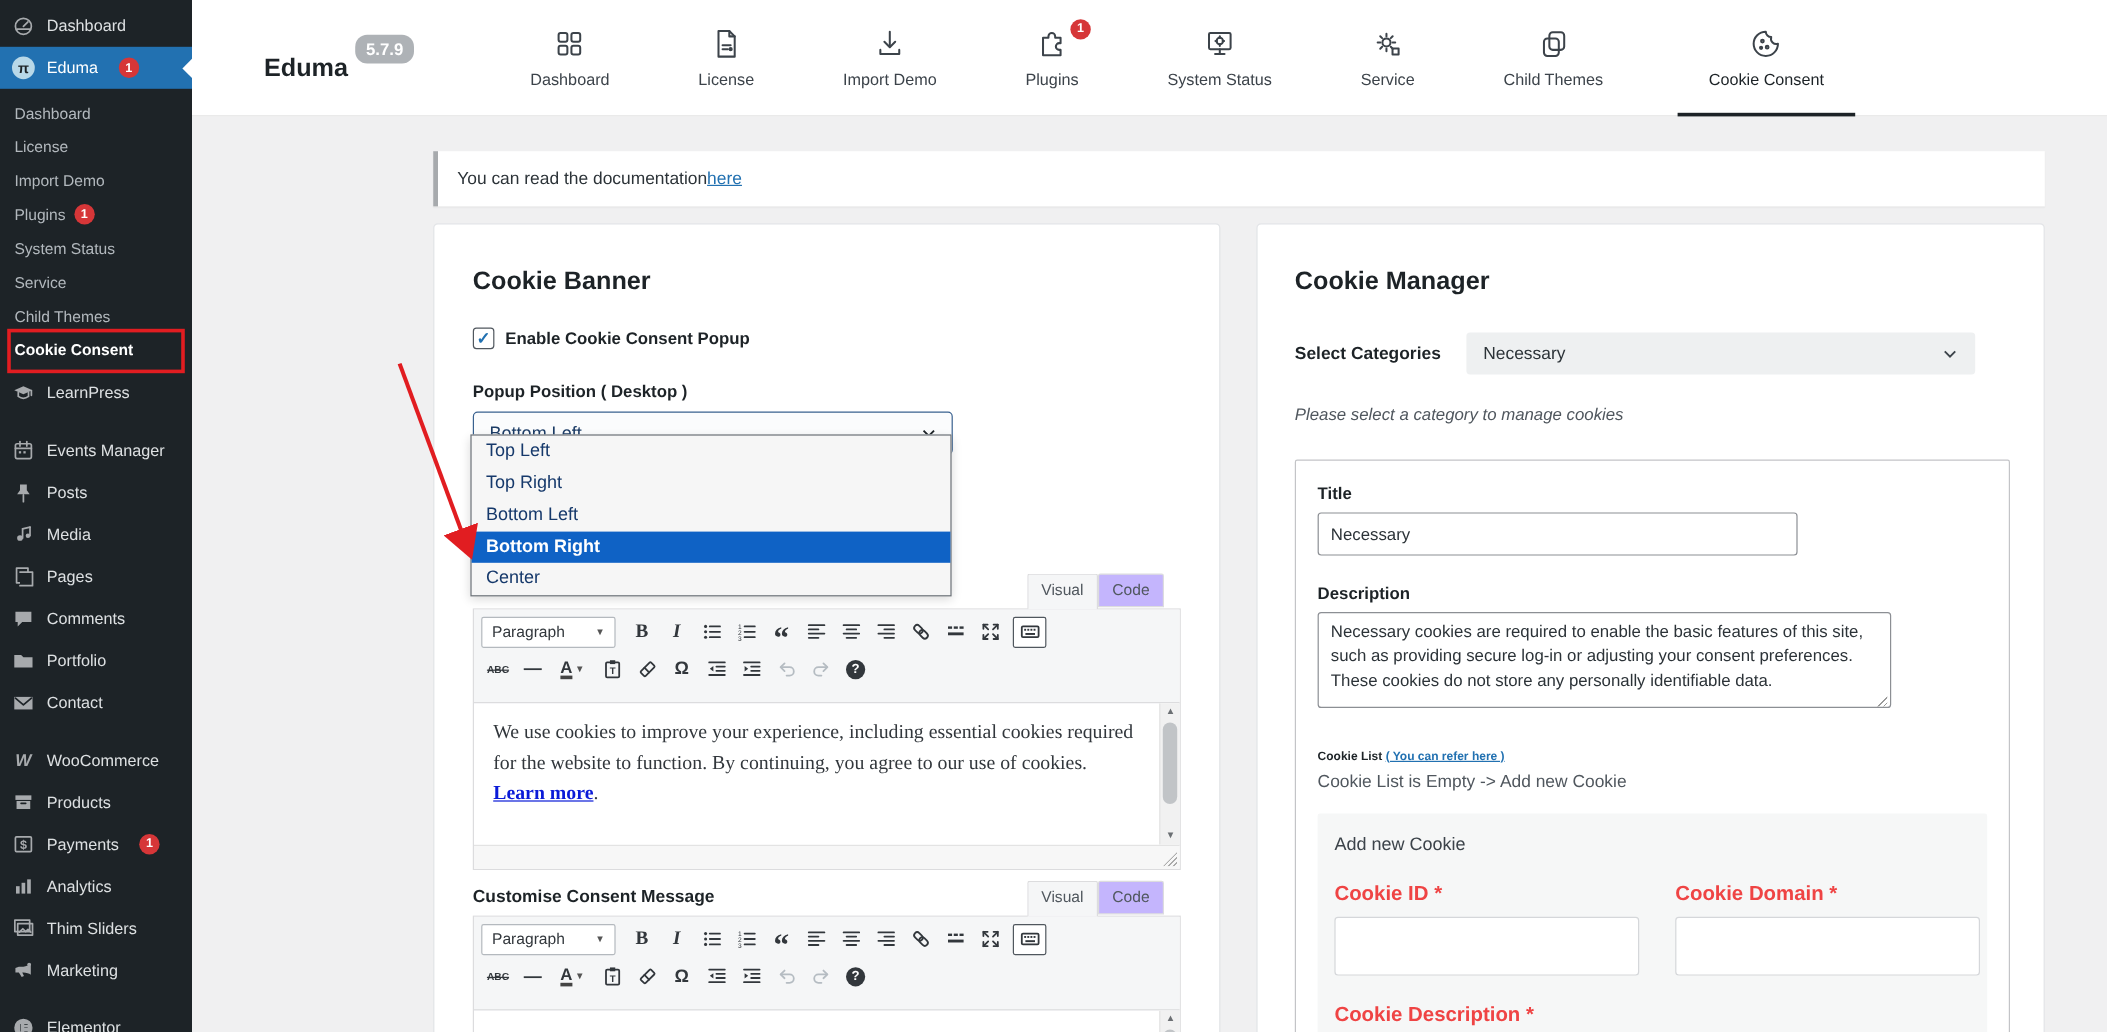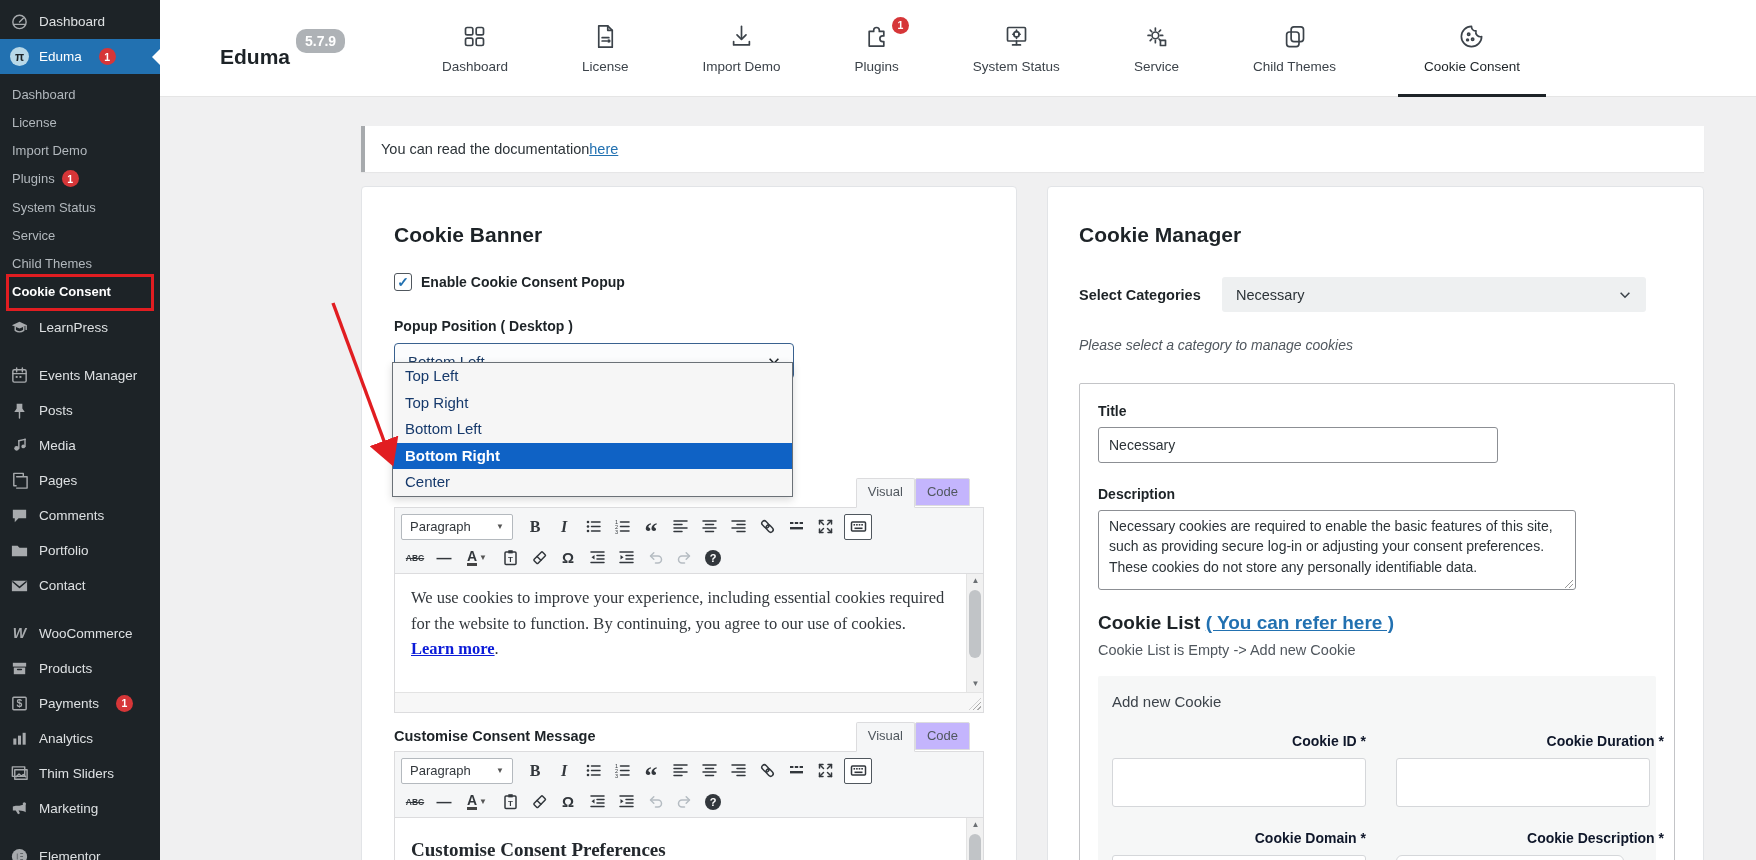--- a/index.html
+++ b/index.html
@@ -57,21 +57,21 @@
   .dropdown { position:absolute; left:392px; top:362px; width:401px; border:1px solid #6b7177; background:#f6f6f6; z-index:20; box-shadow:0 3px 8px rgba(0,0,0,.15); }
   .opt { height:26.5px; line-height:26.5px; padding-left:12px; font-size:15px; color:#16396b; cursor:pointer; }
   .opt.hl { background:#0f62c5; color:#fff; font-weight:bold; }
 
   
   .etabs { display:flex; justify-content:flex-end; gap:0; margin-right:14px; position:relative; z-index:2; }
   .row-tabs1 { margin-top:99px; }
   .etab { padding:5px 11px 6px; font-size:13px; color:#50575e; border:1px solid #dcdcde; background:#c4b5fd; cursor:pointer; border-top-left-radius:2px; border-top-right-radius:2px; }
   .etab.active { background:#f5f6f7; border-bottom-color:#f5f6f7; margin-bottom:-2px; }
   .editor { border:1px solid #dcdcde; margin-top:1px; background:#fff; }
-  .mce-toolbar { background:#f5f6f7; border-bottom:1px solid #dcdcde; padding:3px 6px 0; }
+  .mce-toolbar { background:#f5f6f7; border-bottom:1px solid #dcdcde; padding:3px 6px 12px; }
   .tb-row { display:flex; align-items:center; gap:1px; height:31px; }
   .tb-btn { min-width:28px; height:26px; display:flex; align-items:center; justify-content:center; color:#32373c; cursor:pointer; border:1px solid transparent; border-radius:2px; }
   .tb-btn svg { width:17px; height:17px; stroke:#32373c; fill:none; stroke-width:1.5; stroke-linecap:round; stroke-linejoin:round; }
   .tb-btn svg .f { fill:#32373c; stroke:none; }
   .tb-btn.tglkb { border:1px solid #50575e; background:#fff; margin-left:4px; }
   .tb-btn.disabled { color:#b5bcc2; }
   .tb-btn.disabled svg { stroke:#b5bcc2; }
   .pbtn { width:112px; height:26px; background:#fff; border:1px solid #b4b9be; border-radius:2px; display:flex; align-items:center; justify-content:space-between; padding:0 8px; font-size:13px; color:#32373c; margin-right:7px; cursor:pointer; }
   .pbtn .caret { font-size:8px; color:#555; }
   .gB { font-family:"Liberation Serif",serif; font-weight:bold; font-size:16px; }
@@ -103,28 +103,28 @@
   .cat-select { width:424px; height:35px; background:#eef0f1; border-radius:3px; display:flex; align-items:center; justify-content:space-between; padding:0 14px; font-size:14.5px; color:#2c3338; cursor:pointer; }
   .cat-select svg { width:14px; height:14px; stroke:#3c434a; fill:none; stroke-width:1.8; }
   .cat-note { margin-top:25px; font-style:italic; font-size:14px; color:#50575e; }
   .mgr-box { margin-top:30px; border:1px solid #c3c4c7; border-radius:2px; padding:19px 18px; height:600px; }
   .in-label { font-size:14px; font-weight:bold; color:#1d2327; }
   .txt-input { margin-top:8px; width:400px; height:36px; border:1px solid #8c8f94; border-radius:3px; background:#fff; font-family:"Liberation Sans",sans-serif; font-size:14px; color:#2c3338; padding:0 10px; }
   .desc-label { margin-top:23px; }
   .txt-area { position:relative; margin-top:8px; width:478px; }
   .txt-area textarea { width:478px; height:80px; border:1px solid #8c8f94; border-radius:3px; background:#fff; font-family:"Liberation Sans",sans-serif; font-size:14px; line-height:1.45; color:#2c3338; padding:5px 10px; resize:none; }
   .grip2 { position:absolute; right:3px; bottom:6px; width:10px; height:10px; background:repeating-linear-gradient(135deg,transparent 0 2px,#999 2px 3px); clip-path:polygon(100% 0,100% 100%,0 100%); }
-  .clist-row { margin-top:18px; font-size:19px; }
+  .clist-row { margin-top:30px; font-size:10px; }
   .clist-row .bold { font-weight:bold; color:#1d2327; }
   .clist-row a { color:#2271b1; font-weight:bold; text-decoration:underline; cursor:pointer; }
   .clist-empty { margin-top:8px; font-size:14.5px; color:#50575e; }
   .add-box { margin-top:18px; background:#f6f7f7; border-radius:2px; padding:17px 14px; height:300px; }
   .add-title { font-size:15px; color:#3c434a; }
   .add-grid { display:grid; grid-template-columns:254px 268px; column-gap:30px; row-gap:0; margin-top:23px; }
-  .add-grid .glabel { font-size:14px; font-weight:bold; color:#0f172a; margin-bottom:9px;text-align:right; }
+  .add-grid .glabel { font-size:17px; font-weight:bold; color:#ef4444; margin-bottom:9px; }
   .ginput { width:254px; height:49px; border:1px solid #d5d7da; border-radius:3px; background:#fff; font-size:14px; padding:0 10px; font-family:"Liberation Sans",sans-serif; }
   .gcell { margin-bottom:23px; }
   .gtextarea { position:relative; width:228px; }
   .gtextarea textarea { width:228px; height:92px; border:1px solid #d5d7da; border-radius:6px; background:#fff; resize:none; }
 
   
   .anno { position:absolute; left:0; top:0; width:1756px; height:860px; z-index:50; pointer-events:none; }
 </style>
 </head>
 <body>
@@ -773,24 +773,20 @@
       <span> </span>
       <a>( You can refer here )</a>
     </div>
     <div class="clist-empty">Cookie List is Empty -&gt; Add new Cookie</div>
 
     <div class="add-box">
       <div class="add-title">Add new Cookie</div>
       <div class="add-grid">
         <div class="gcell">
           <div class="glabel">Cookie ID *</div>
-          <input class="ginput" type="text" style="">
-        </div>
-        <div class="gcell">
-          <div class="glabel">Cookie Duration *</div>
           <input class="ginput" type="text" style="">
         </div>
         <div class="gcell">
           <div class="glabel">Cookie Domain *</div>
           <input class="ginput" type="text" style="">
         </div>
         <div class="gcell">
           <div class="glabel">Cookie Description *</div>
           <div class="gtextarea">
             <textarea style=""></textarea>

